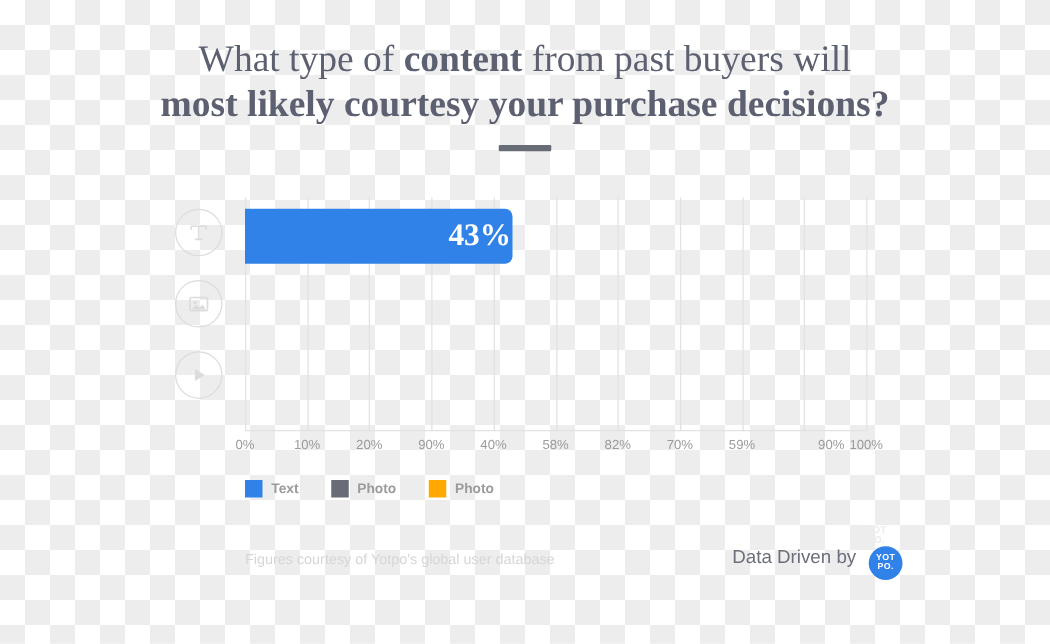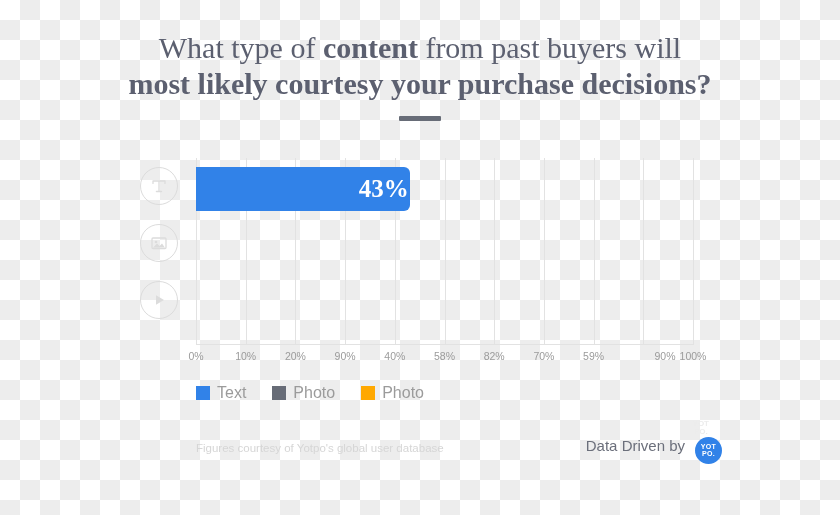--- a/index.html
+++ b/index.html
@@ -155,23 +155,24 @@
     display: flex;
     align-items: center;
     margin-right: 26px;
   }
   .legend-swatch {
     width: 14px;
     height: 14px;
     margin-right: 7px;
   }
   .legend-label {
-    font-size: 16px;
+    font-size: 11px;
     color: #9b9b9b;
     font-family: "Liberation Sans", sans-serif;
+    font-weight: bold;
   }
 
   
   #footnote {
     position: absolute;
     left: 196px;
     top: 440px;
     width: 300px;
     font-size: 11.5px;
     line-height: 17px;

